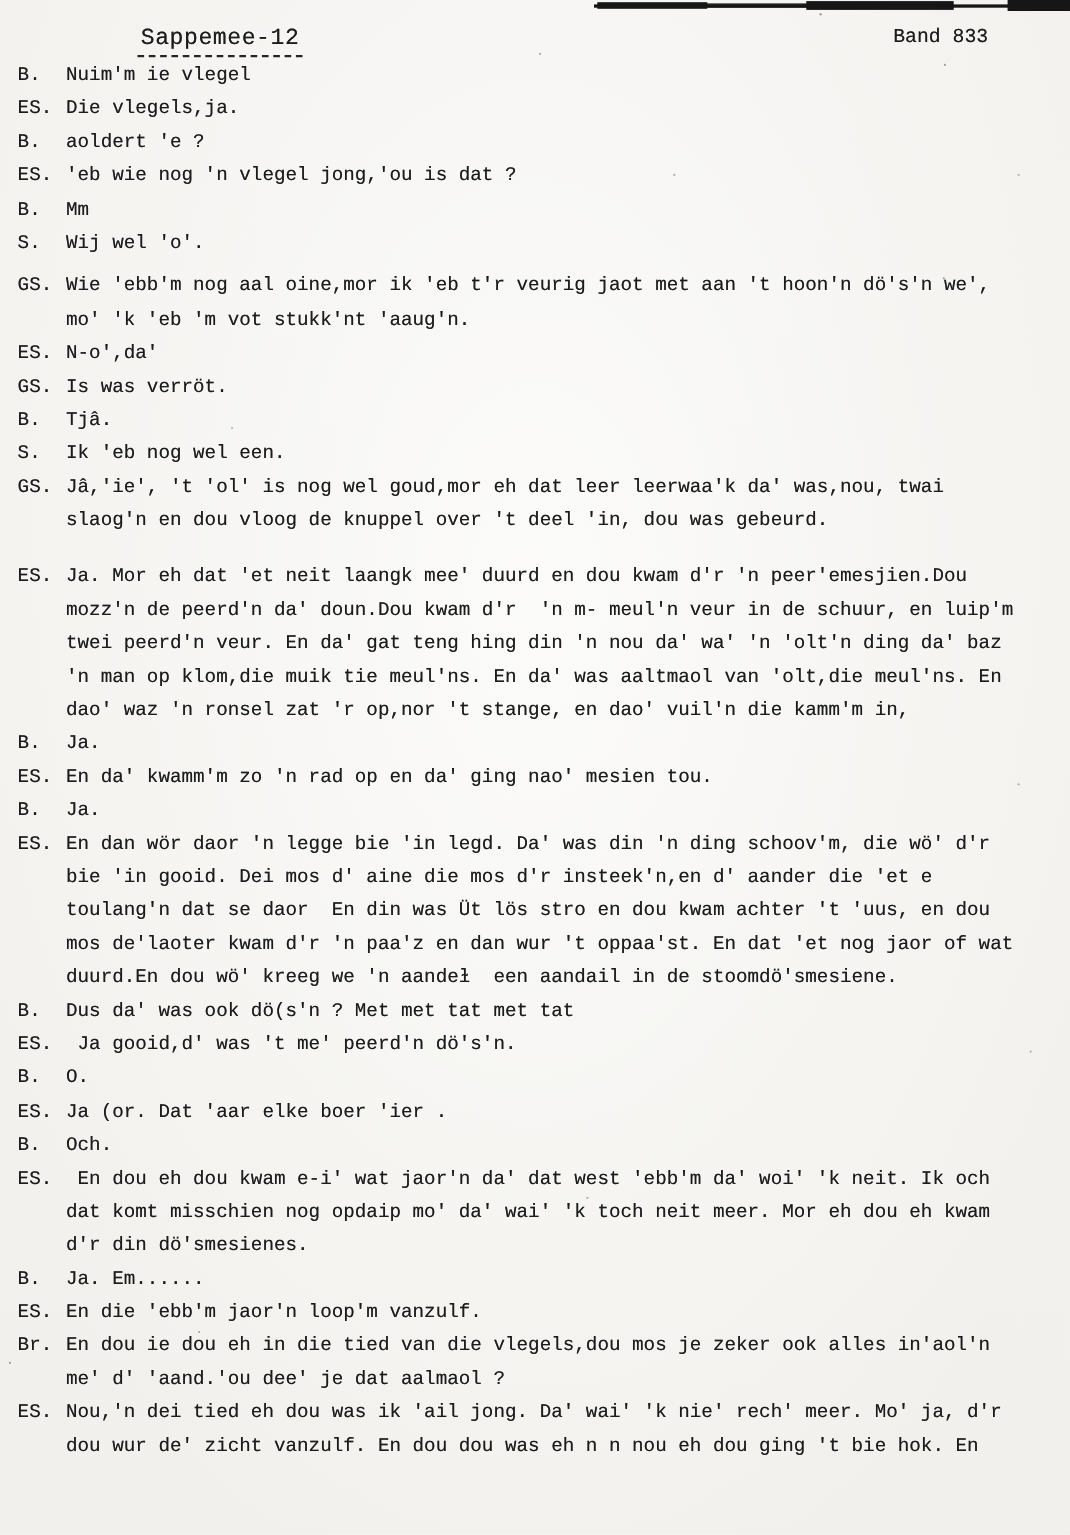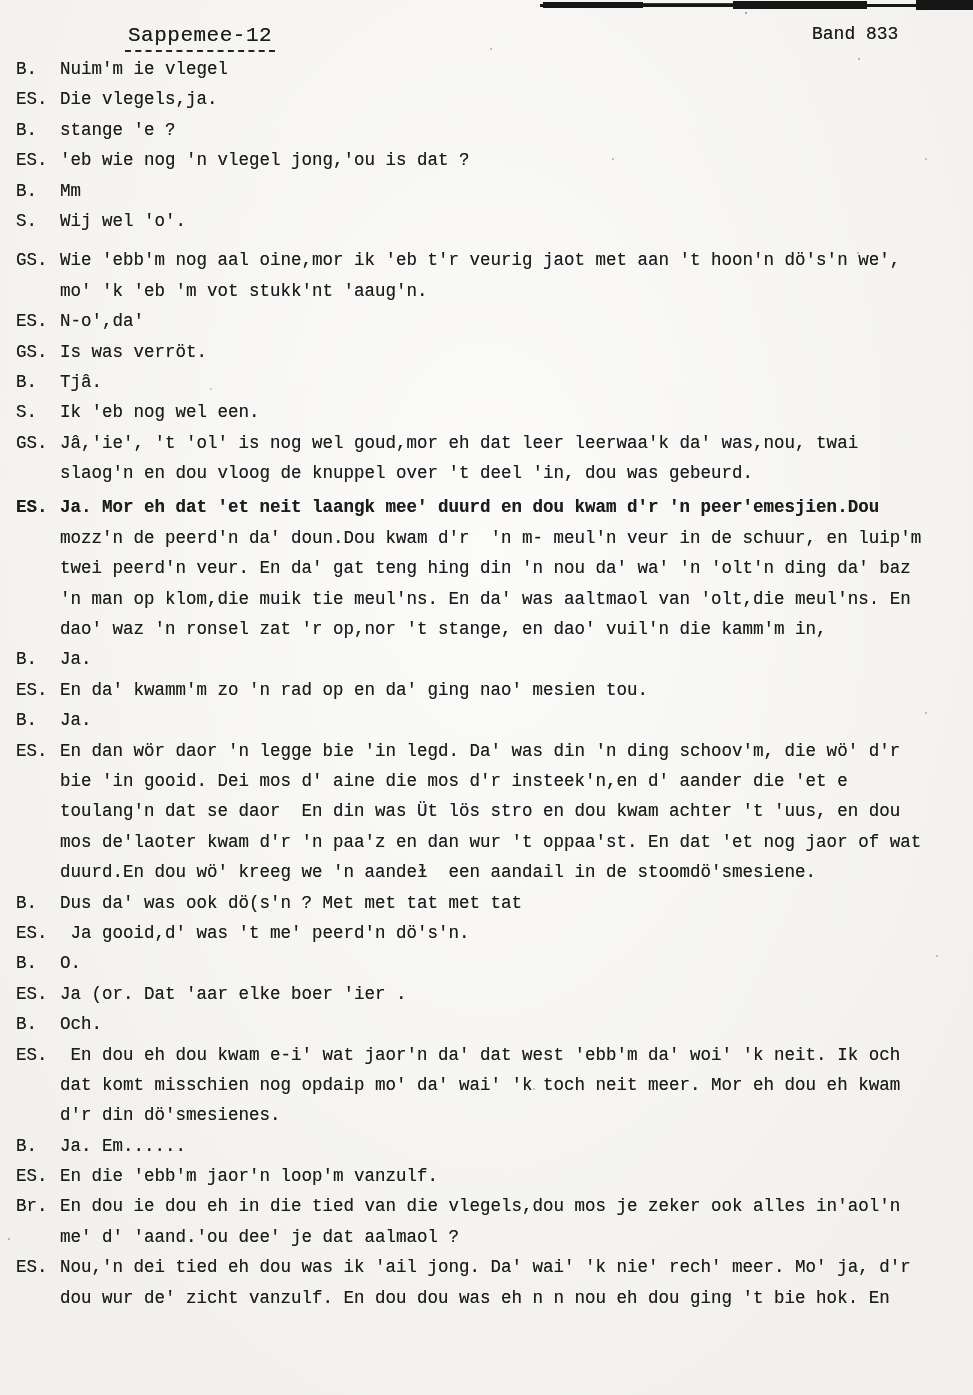--- a/index.html
+++ b/index.html
@@ -52,21 +52,21 @@
   }
   .lines{position:relative;}
   .row{
     padding-left:16px;
     height:30.4px;line-height:30.4px;
     font-size:17.5px;
     white-space:pre;
     text-shadow:0 0 .5px rgba(0,0,0,.55);
   }
   .row.gap8{margin-top:9px;}
-  .row.gap4{margin-top:4px;font-weight:bold;}
+  .row.gap4{margin-top:21px;}
   .spk{display:inline-block;width:44px;white-space:pre;}
   .txt{white-space:pre;}
   .unl{border-bottom:2.5px dashed #242424;padding-bottom:1px;}
 </style>
 </head>
 <body>
 
 <div class="page">
   <div class="scan-bar s1"></div>
   <div class="scan-bar s2"></div>
@@ -76,21 +76,21 @@
   <div class="specks"></div>
 
   <div class="header">
     <span class="title">Sappemee-12</span>
     <span class="band">Band 833</span>
   </div>
 
   <div class="lines" id="lines">
       <div class="row"><span class="spk">B.</span><span class="txt">Nuim'm ie vlegel</span></div>
       <div class="row"><span class="spk">ES.</span><span class="txt">Die vlegels,ja.</span></div>
-      <div class="row"><span class="spk">B.</span><span class="txt">stange 'e ?</span></div>
+      <div class="row"><span class="spk">B.</span><span class="txt">aoldert 'e ?</span></div>
       <div class="row"><span class="spk">ES.</span><span class="txt">'eb wie nog 'n vlegel jong,'ou is dat ?</span></div>
       <div class="row"><span class="spk">B.</span><span class="txt">Mm</span></div>
       <div class="row"><span class="spk">S.</span><span class="txt">Wij wel 'o'.</span></div>
       <div class="row gap8"><span class="spk">GS.</span><span class="txt">Wie 'ebb'm nog aal oine,mor ik 'eb t'r veurig jaot met aan 't hoon'n dö's'n we',</span></div>
       <div class="row"><span class="spk"></span><span class="txt">mo' 'k 'eb 'm vot stukk'nt 'aaug'n.</span></div>
       <div class="row"><span class="spk">ES.</span><span class="txt">N-o',da'</span></div>
       <div class="row"><span class="spk">GS.</span><span class="txt">Is was verröt.</span></div>
       <div class="row"><span class="spk">B.</span><span class="txt">Tjâ.</span></div>
       <div class="row"><span class="spk">S.</span><span class="txt">Ik 'eb nog wel een.</span></div>
       <div class="row"><span class="spk">GS.</span><span class="txt">Jâ,'ie', 't 'ol' is nog wel goud,mor eh dat leer leerwaa'k da' was,nou, twai</span></div>

